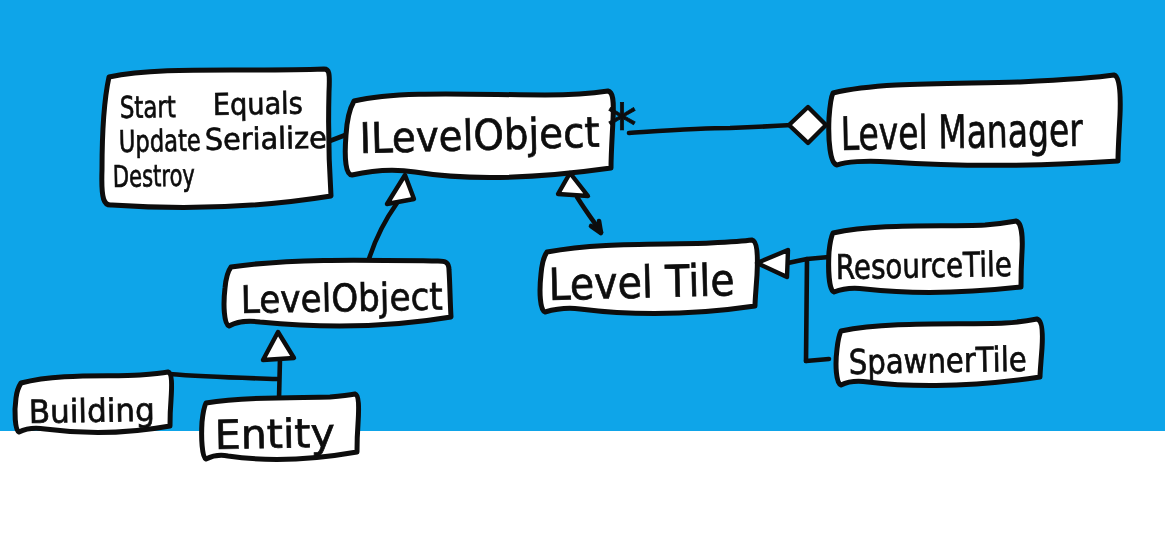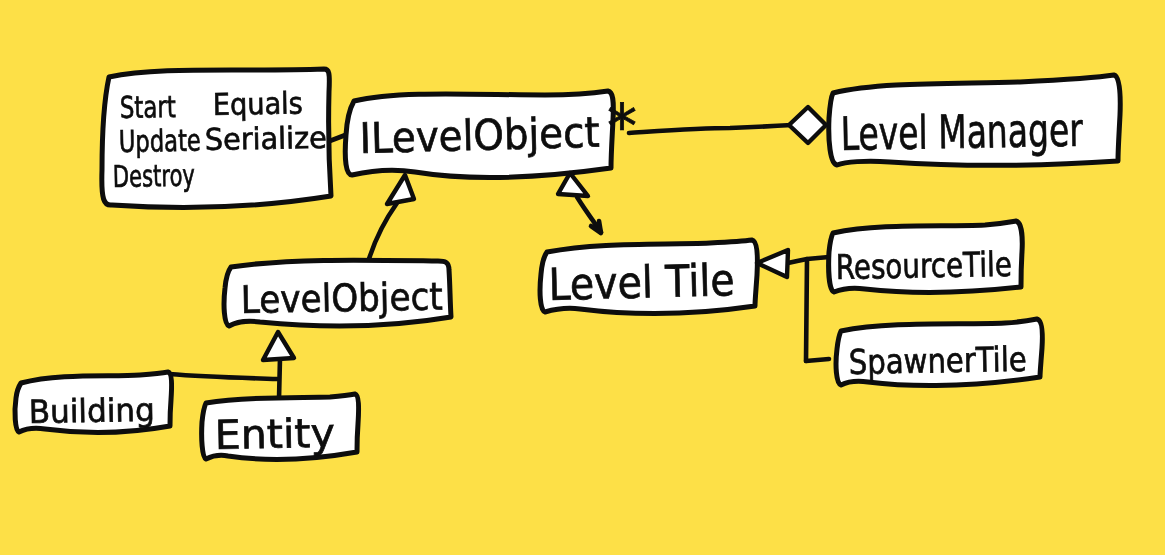--- a/index.html
+++ b/index.html
@@ -7,22 +7,22 @@
     padding: 0;
     background: #ffffff;
     width: 1165px;
     height: 555px;
     overflow: hidden;
     font-family: "DejaVu Sans", sans-serif;
   }
   .canvas-wrap {
     position: relative;
     width: 1165px;
-    height: 555px;
-    background: #fde047;
+    height: 431px;
+    background: #0ea5e9;
   }
   svg { display: block; }
   .ink-line {
     fill: none;
     stroke: #0d0d0d;
     stroke-width: 4.6;
     stroke-linecap: round;
     stroke-linejoin: round;
   }
   .ink-box {

